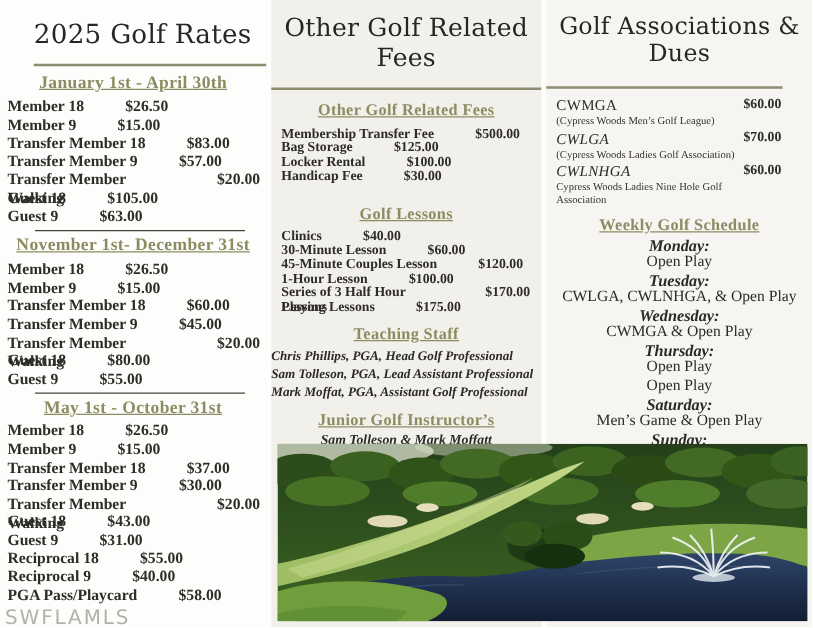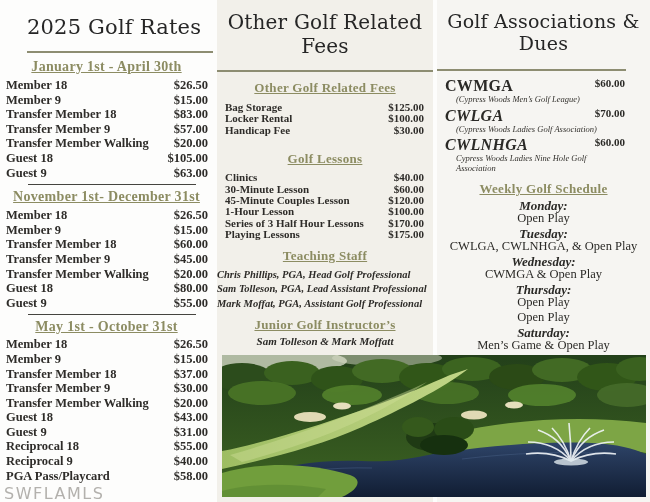--- a/index.html
+++ b/index.html
@@ -22,38 +22,38 @@
   .mc-rule{margin-top:12px;width:216px;}
   .rc-rule{margin-top:15px;width:189px;}
 
   .sec-head{text-align:center;color:#8c8c62;font-weight:bold;text-decoration:underline;letter-spacing:.3px;}
   .lc-head{font-size:14px;margin-top:6px;}
   .mc-head{font-size:13px;}
   .rc-head{font-size:13px;}
 
   .lrows{padding:3px 5px 0 6px;}
   .lrows .row{height:14.6px;}
-  .row{display:flex;justify-content:space-between;align-items:baseline;}
+  .row{display:flex;align-items:baseline;gap:33px;}
   .lrows .row, .mrows .row{font-weight:bold;color:#2e2c29;}
   .lrows .row{font-size:12.5px;}
   .hr-dark{border:0;border-top:1.5px solid #45443f;margin:4px 0 0 28px;width:168px;}
 
   .mrows{padding:5px 9px 0 8px;}
   .mrows .row{font-size:11px;height:11.4px;}
   .staff-line{font-style:italic;font-weight:bold;font-size:10.5px;line-height:14.5px;text-align:left;color:#2d2b28;}
   .staff-wrap{margin-top:4px;}
   .junior-line{margin-top:2px;font-style:italic;font-weight:bold;font-size:11px;text-align:center;}
 
   .dues{padding:6px 25px 0 8px;}
   .due-item{margin-bottom:2px;}
   .due-row{display:flex;justify-content:space-between;align-items:flex-start;}
-  .due-name{font-size:16px;font-weight:bold;letter-spacing:.3px;}
+  .due-name{font-size:12px;font-weight:normal;letter-spacing:.3px;}
   .due-item.it .due-name{font-style:italic;}
   .due-price{font-size:11px;font-weight:bold;}
-  .due-sub{font-size:8.5px;font-style:italic;color:#33312d;line-height:9.5px;max-width:160px;margin-left:11px;}
+  .due-sub{font-size:8.5px;color:#33312d;line-height:9.5px;max-width:160px;}
 
   .sched{margin-top:2px;}
   .day-block{text-align:center;margin-bottom:2px;}
   .day-name{font-size:13px;font-weight:bold;font-style:italic;line-height:13px;}
   .day-act{font-size:12.5px;line-height:13px;}
 
   .photo{position:absolute;left:222px;top:355px;width:424px;height:142px;}
   .photo svg{display:block;}
 
   .watermark{
@@ -189,20 +189,24 @@
       </div>
     </div>
   </div>
 
   <div class="col col-mid">
     <div class="big-title mc-title">Other Golf Related Fees</div>
     <div class="rule-olive mc-rule"></div>
 
     <div class="sec-head mc-head mt8">Other Golf Related Fees</div>
     <div class="mrows">
+      <div class="row">
+          <span class="lbl">Membership Transfer Fee</span>
+          <span class="prc">$500.00</span>
+        </div>
       <div class="row">
           <span class="lbl">Bag Storage</span>
           <span class="prc">$125.00</span>
         </div>
       <div class="row">
           <span class="lbl">Locker Rental</span>
           <span class="prc">$100.00</span>
         </div>
       <div class="row">
           <span class="lbl">Handicap Fee</span>

